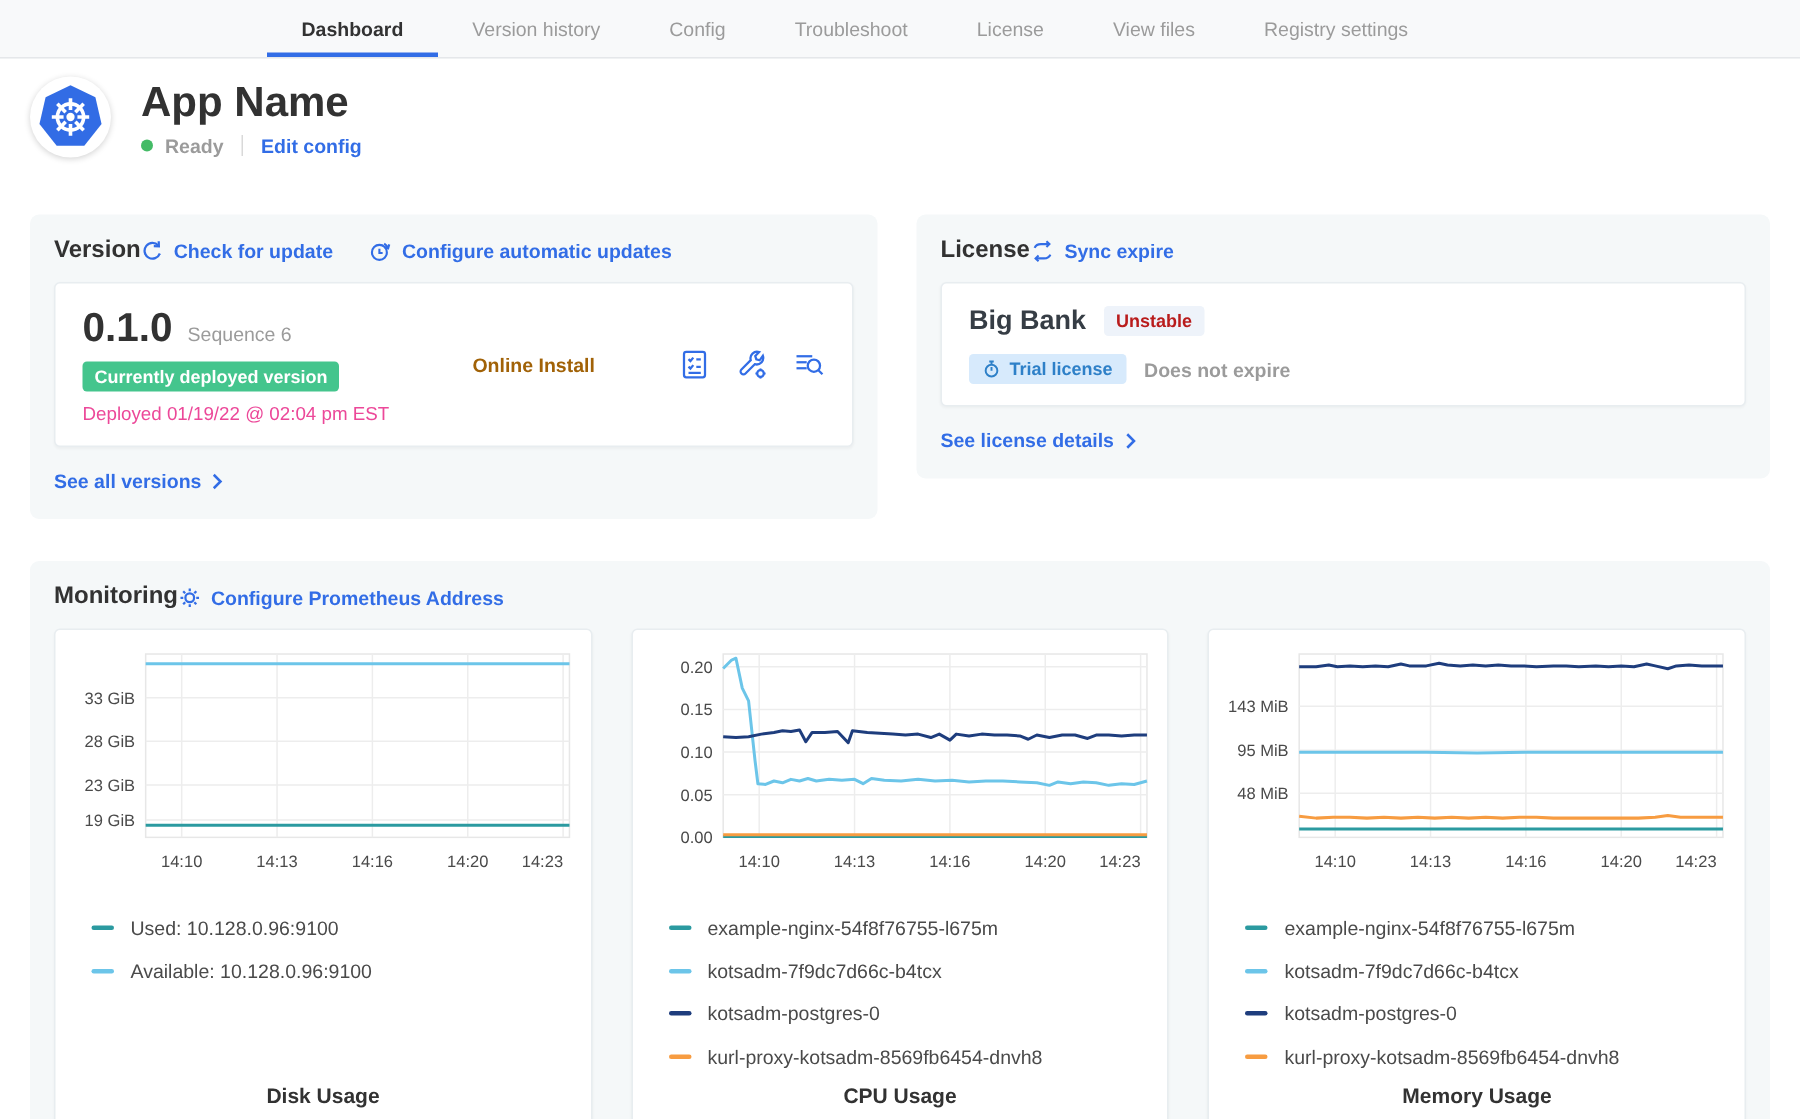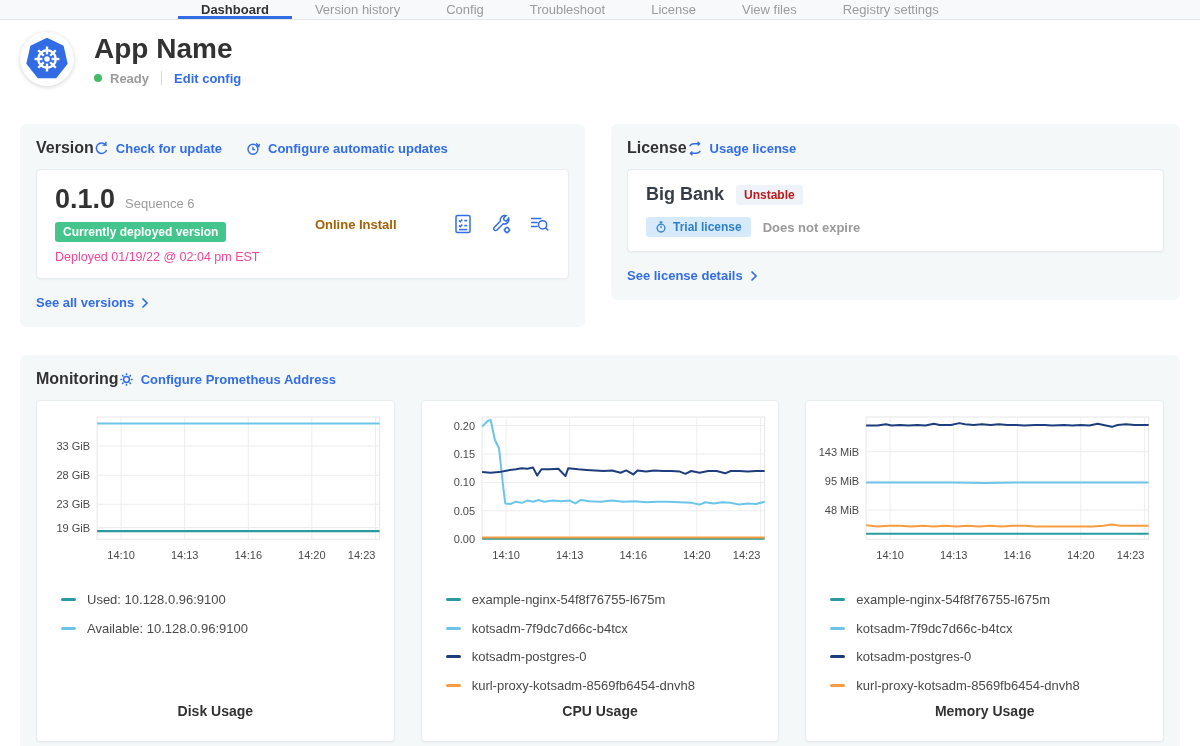--- a/index.html
+++ b/index.html
@@ -7,21 +7,21 @@
   body {
     width:1200px; height:746px; overflow:hidden;
     background:#ffffff; color:#323232;
     font-family:"Liberation Sans", sans-serif;
   }
   a { text-decoration:none; }
   .link { color:#326de6; font-weight:700; font-size:13px; cursor:pointer; display:inline-flex; align-items:center; gap:7px; }
   .link svg { stroke:#326de6; fill:none; }
 
   
-  .navbar { height:20px; background:#f8f9fa; border-bottom:1px solid #e5e7ea; display:flex; padding-left:178px; }
+  .navbar { height:39px; background:#f8f9fa; border-bottom:1px solid #e5e7ea; display:flex; padding-left:178px; }
   .nav-tab { padding:3px 23px 0; font-size:13px; color:#9b9b9b; display:flex; align-items:center; border-bottom:3px solid transparent; cursor:pointer; }
   .nav-tab.active { color:#323232; font-weight:700; border-bottom-color:#326de6; }
 
   .content { padding:0 20px; }
 
   
   .app-header { display:flex; align-items:center; gap:20px; margin-top:12px; }
   .app-logo { width:54px; height:54px; border-radius:50%; background:#fff; box-shadow:0 1px 4px rgba(0,0,0,.18); display:flex; align-items:center; justify-content:center; flex:none; }
   .app-name { font-size:28px; font-weight:700; margin:0; }
   .status-row { display:flex; align-items:center; gap:8px; margin-top:6px; font-size:13px; color:#9b9b9b; font-weight:600; }
@@ -191,21 +191,21 @@
     <section class="panel license-panel">
       <div class="panel-head">
         <h2 class="panel-title">License</h2>
         <a class="link">
           <svg width="16" height="15" viewBox="0 0 16 16" stroke-width="1.5" fill="none">
             <path d="M2.4 5.6 C3.2 3.6 4.9 2.9 6.9 2.9 L12.7 2.9"></path>
             <polyline points="10.8 0.9 12.9 2.9 10.8 4.9"></polyline>
             <path d="M13.6 10.4 C12.8 12.4 11.1 13.1 9.1 13.1 L3.3 13.1"></path>
             <polyline points="5.2 11.1 3.1 13.1 5.2 15.1"></polyline>
           </svg>
-          <span>Usage license</span>
+          <span>Sync expire</span>
         </a>
       </div>
 
       <div class="white-card">
         <div class="lrow1">
           <span class="lname">Big Bank</span>
           <span class="channel-badge">Unstable</span>
         </div>
         <div class="lrow2">
           <span class="trial-badge">

